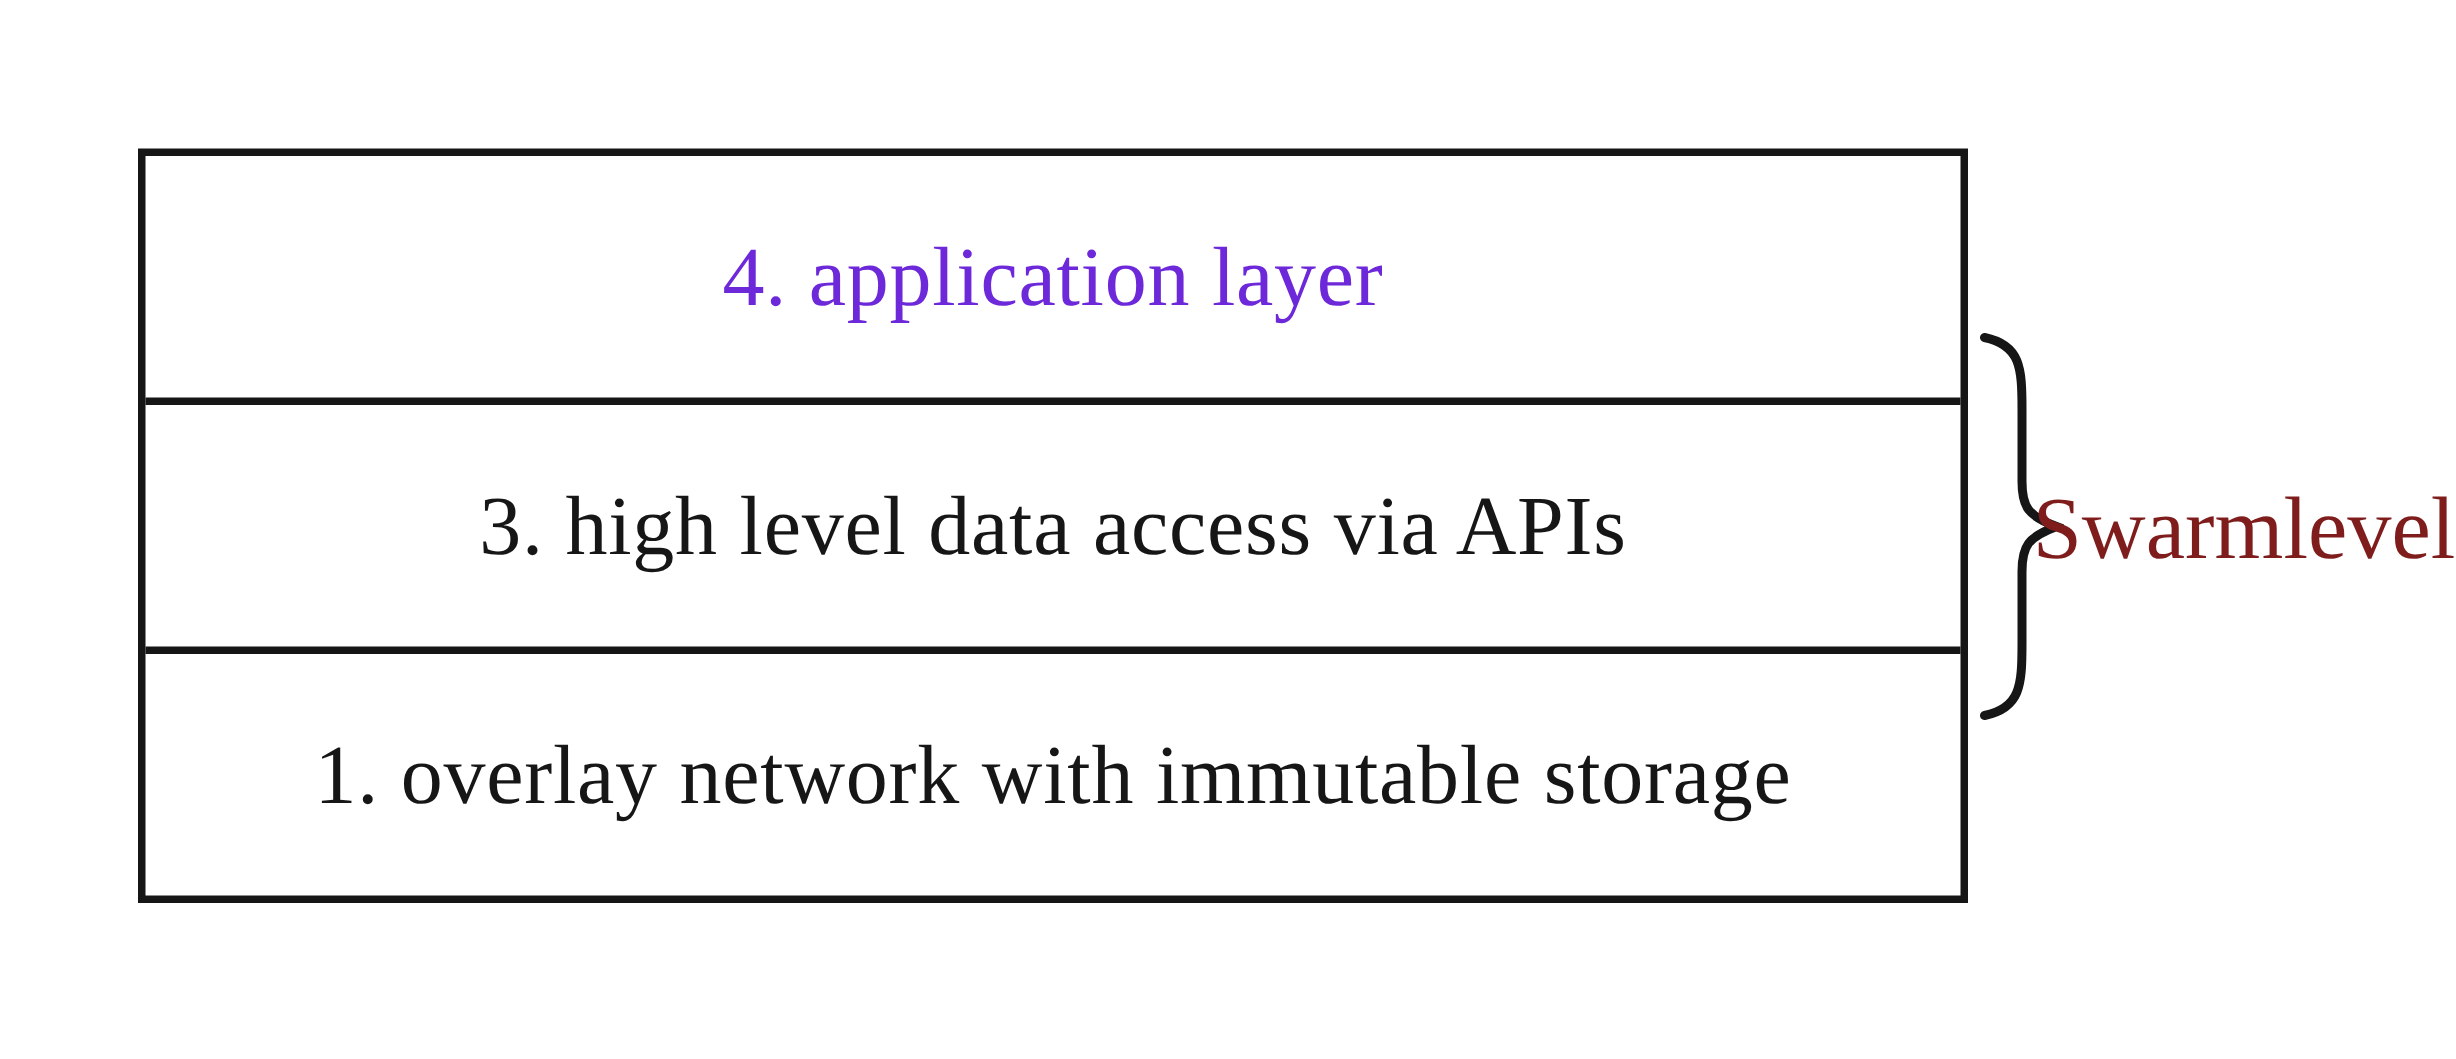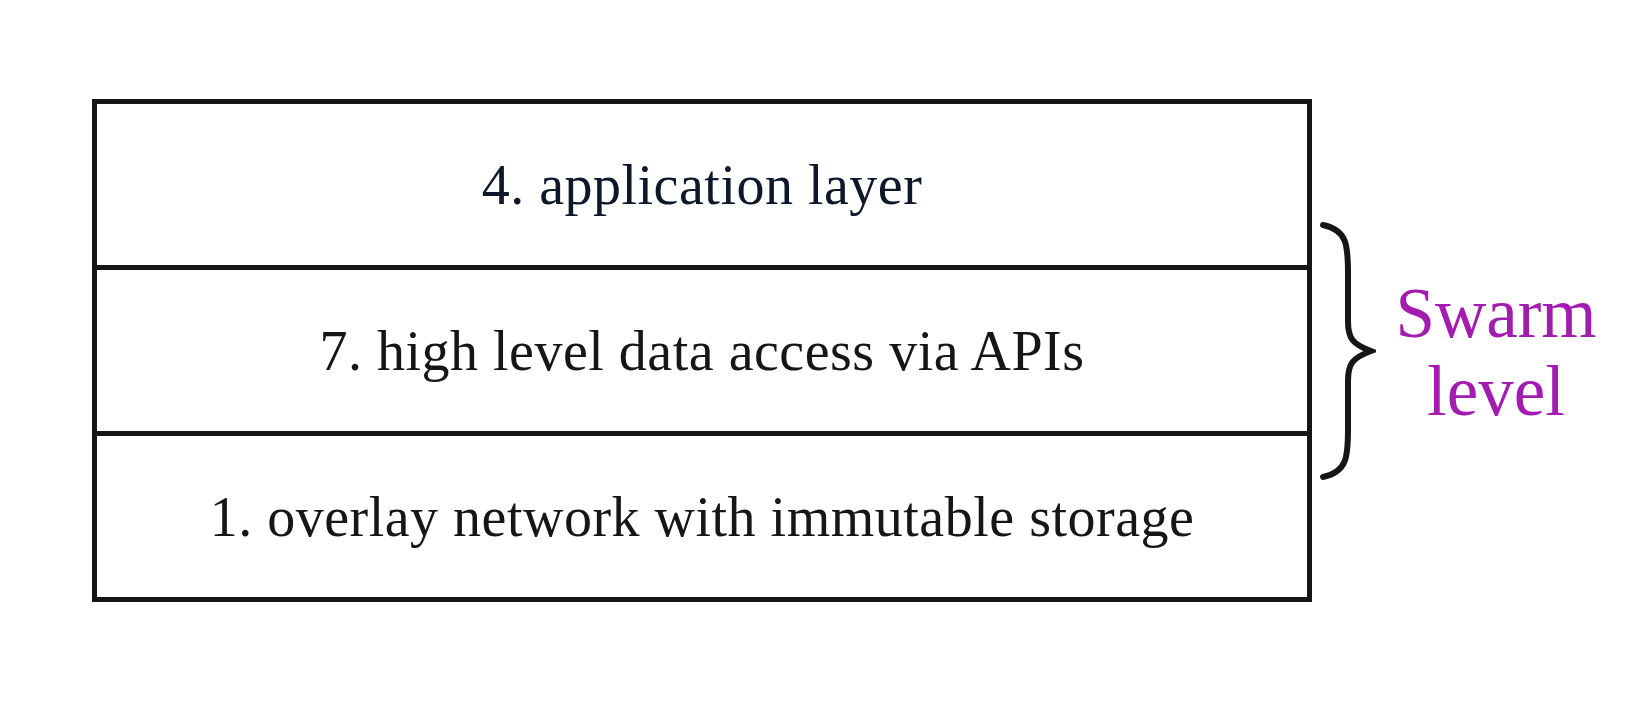--- a/index.html
+++ b/index.html
@@ -35,57 +35,57 @@
     justify-content: center;
     font-size: 56px;
     color: #161616;
     letter-spacing: 0.5px;
     white-space: nowrap;
   }
   .layer + .layer {
     border-top: 5px solid #161616;
   }
   .layer.muted {
-    color: #0f172a;
+    color: #6d28d9;
   }
   .brace {
     position: absolute;
     left: 1318px;
     top: 221px;
     width: 58px;
     height: 260px;
   }
   .brace-label {
     position: absolute;
     left: 1380px;
     top: 266px;
     width: 232px;
     height: 172px;
     display: flex;
-    flex-direction: column;
+    flex-direction: row;
     align-items: center;
     justify-content: center;
-    font-size: 71px;
+    font-size: 59px;
     line-height: 78px;
-    color: #a21caf;
+    color: #7f1d1d;
     text-align: center;
     white-space: nowrap;
   }
 </style>
 </head>
 <body>
 
 <div class="canvas">
 
   <div class="stack">
     <div class="layer muted">
       <span>4. application layer</span>
     </div>
     <div class="layer">
-      <span>7. high level data access via APIs</span>
+      <span>3. high level data access via APIs</span>
     </div>
     <div class="layer">
       <span>1. overlay network with immutable storage</span>
     </div>
   </div>
 
   <svg class="brace" viewBox="0 0 58 260" xmlns="http://www.w3.org/2000/svg">
     <path d="M 5,4
              C 29,9 30,24 30,52
              L 30,100

